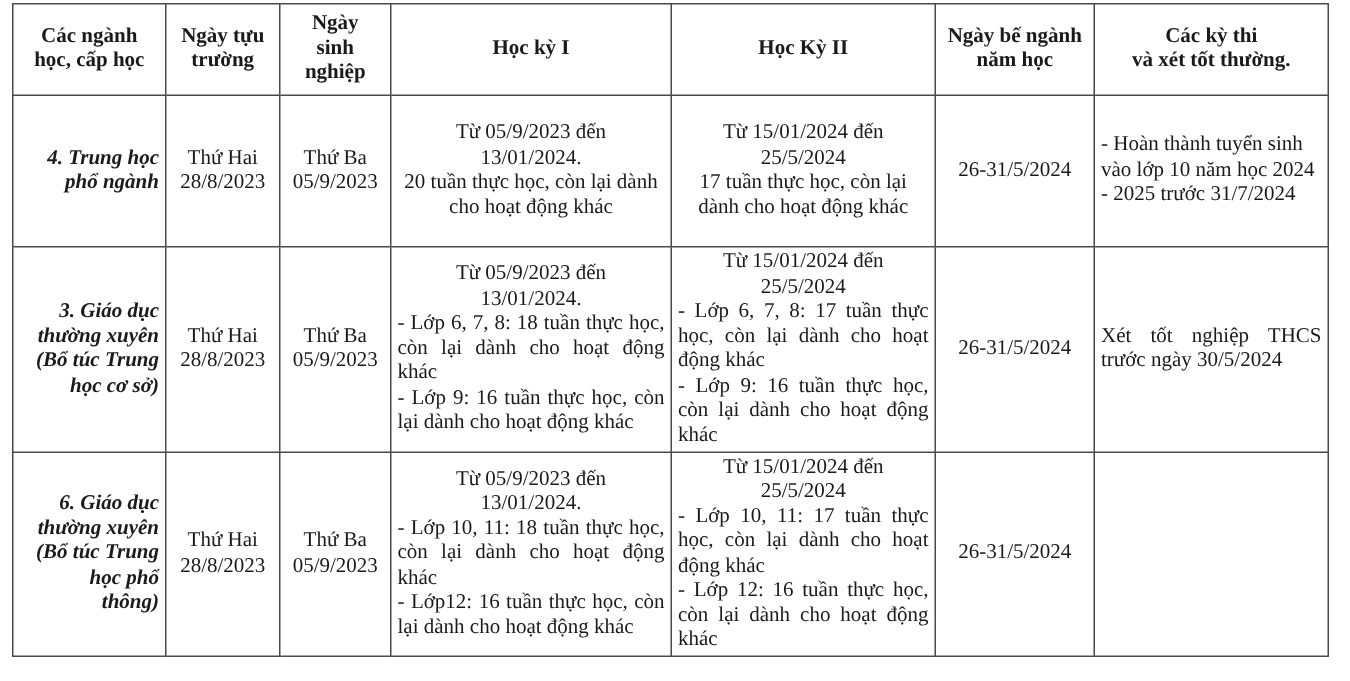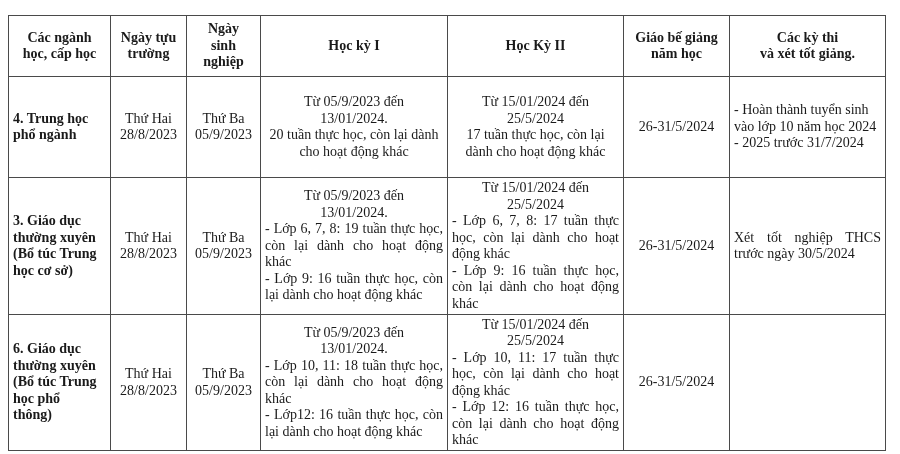--- a/index.html
+++ b/index.html
@@ -1,37 +1,37 @@
 <!DOCTYPE html>
 <html><head>
 <meta charset="utf-8">
 <style>
   html, body { margin: 0; padding: 0; background: #ffffff; }
   body { width: 900px; height: 454px; overflow: hidden; position: relative;
          font-family: "Liberation Serif", "DejaVu Serif", serif; color: #1a1a1a; }
   table.sched {
-    position: absolute; left: 8px; top: 15px;
+    position: absolute; left: 8px; top: 2px;
     border-collapse: collapse; table-layout: fixed;
     width: 877px;
   }
   table.sched td, table.sched th {
     border: 1.3px solid #4a4a4a;
     padding: 0 4px;
     vertical-align: middle;
     font-size: 14px;
     line-height: 16.5px;
   }
   table.sched th {
     font-weight: bold; text-align: center; height: 60px;
     font-size: 14px;
   }
   tr.r4 td { height: 100px; }
   tr.r5 td { height: 136px; }
   tr.r6 td { height: 135px; }
-  td.level { font-weight: bold; text-align: left; }
+  td.level { font-weight: bold; text-align: right; font-style: italic; }
   td.center { text-align: center; }
   td.sem { text-align: justify; padding: 0 5px; }
   td.sem .title { text-align: center; display: block; }
   td.sem .line { display: block; }
   td.exam { text-align: left; padding: 0 6px; }
   td.exam .line { display: block; }
   td.exam.just { text-align: justify; text-align-last: left; }
   .blk { display: block; }
 </style>
 </head>
@@ -62,26 +62,26 @@
         <span class="blk">sinh</span>
         <span class="blk">nghiệp</span>
       </th>
       <th>
         <span class="blk">Học kỳ I</span>
       </th>
       <th>
         <span class="blk">Học Kỳ II</span>
       </th>
       <th>
-        <span class="blk">Giáo bế giảng</span>
+        <span class="blk">Ngày bế ngành</span>
         <span class="blk">năm học</span>
       </th>
       <th>
         <span class="blk">Các kỳ thi</span>
-        <span class="blk">và xét tốt giảng.</span>
+        <span class="blk">và xét tốt thường.</span>
       </th>
     </tr>
   </thead>
   <tbody>
 
     <tr class="r4">
       <td class="level">
         <span class="blk">4. Trung học</span>
         <span class="blk">phổ ngành</span>
       </td>
@@ -122,21 +122,21 @@
         <span class="blk">Thứ Hai</span>
         <span class="blk">28/8/2023</span>
       </td>
       <td class="center">
         <span class="blk">Thứ Ba</span>
         <span class="blk">05/9/2023</span>
       </td>
       <td class="sem">
         <span class="title">Từ  05/9/2023 đến</span>
         <span class="title">13/01/2024.</span>
-        <span class="line"> - Lớp 6, 7, 8: 19 tuần thực học, còn lại dành cho hoạt động khác</span>
+        <span class="line"> - Lớp 6, 7, 8: 18 tuần thực học, còn lại dành cho hoạt động khác</span>
         <span class="line">- Lớp 9: 16 tuần thực học, còn lại dành cho hoạt động khác</span>
       </td>
       <td class="sem">
         <span class="title">Từ 15/01/2024 đến</span>
         <span class="title">25/5/2024</span>
         <span class="line">- Lớp 6, 7, 8: 17 tuần thực học, còn lại dành cho hoạt động khác</span>
         <span class="line">- Lớp 9: 16 tuần thực học, còn lại dành cho hoạt động khác</span>
       </td>
       <td class="center">
         <span>26-31/5/2024</span>

